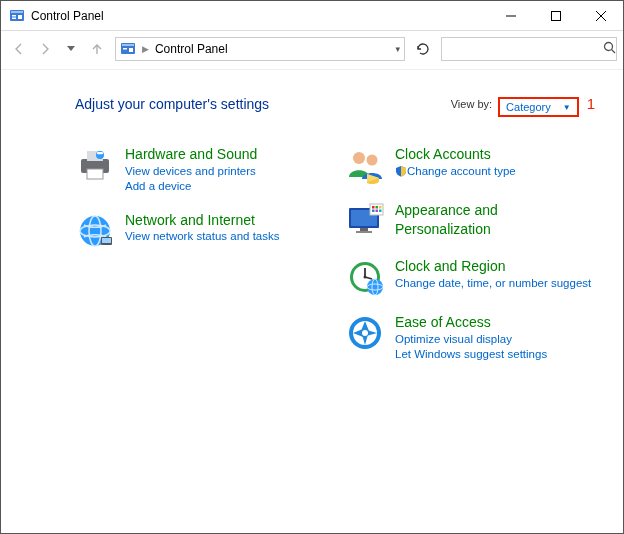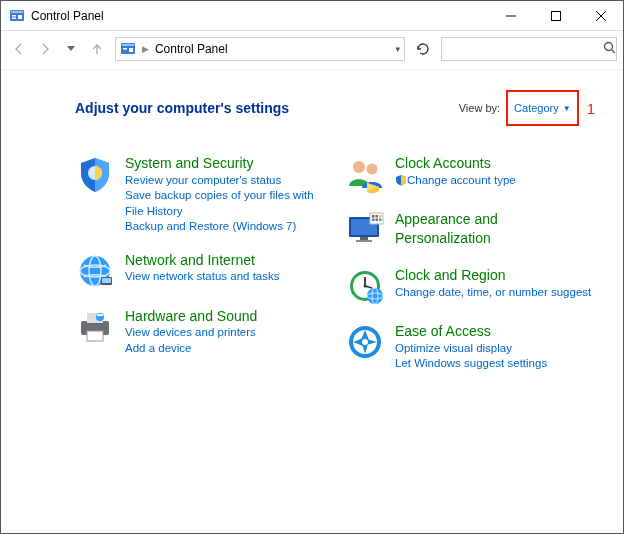--- a/index.html
+++ b/index.html
@@ -23,23 +23,23 @@
   .refresh { width: 24px; height: 24px; display: flex; align-items: center; justify-content: center; color: #333; }
   .searchbox { width: 176px; border: 1px solid #ccc; height: 24px; display: flex; align-items: center; padding: 0 6px; margin-left: 4px; }
   .searchbox input { border: none; flex: 1; font-size: 12px; outline: none; }
   .searchbox .sicon { color: #555; }
 
   .thinbar { height: 3px; border-bottom: 1px solid #eee; }
 
   
   .content { padding: 20px 28px 0 74px; }
   .topline { display: flex; align-items: center; margin-bottom: 28px; }
-  .headline { color: #003399; font-size: 14px; flex: 1; font-weight: bold; }
+  .headline { color: #003399; font-size: 14px; flex: 1; }
   .viewby { font-size: 11px; color: #333; margin-right: 6px; }
-  .viewby-sel { color: #0066cc; font-size: 11px; display: inline-flex; align-items: center; gap: 4px; padding: 10px 6px; }
+  .viewby-sel { color: #0066cc; font-size: 11px; display: inline-flex; align-items: center; gap: 12px; padding: 2px 6px; margin-top: 7px; }
   .viewby-sel .tri { font-size: 8px; }
   .callout { border: 2px solid #e20; }
   .callnum { color: #e20; font-size: 15px; font-weight: 400; }
 
   .cols { display: flex; gap: 20px; }
   .col { flex: 1; }
   .cat { display: flex; gap: 10px; margin-bottom: 16px; }
   .caticon { width: 40px; height: 40px; flex-shrink: 0; }
   .catbody { flex: 1; }
   .cat-title { color: #008000; font-size: 14px; line-height: 1.25; margin-bottom: 2px; }
@@ -138,63 +138,49 @@
       <span>Category</span>
       <span class="tri">▼</span>
     </span>
     <span class="callnum" style="margin-left:8px">1</span>
   </div>
 
   <div class="cols">
 
     <div class="col">
 
-      <div class="cat">
-        <svg class="caticon" viewBox="0 0 40 40">
-          <path d="M20 4 L34 9 V19 C34 29 27 35 20 38 C13 35 6 29 6 19 V9 Z" fill="#1f6fd6"></path>
-          <path d="M20 4 L34 9 V19 C34 29 27 35 20 38 V4 Z" fill="#4fa6ff"></path>
-          <circle cx="20" cy="19" r="7" fill="#fff" opacity="0.85"></circle>
-          <path d="M20 12 A7 7 0 0 1 20 26 Z" fill="#ffd24d"></path>
-        </svg>
-        <div class="catbody">
-          <a class="cat-title">System and Security</a>
-          <a class="cat-link">Review your computer's status</a>
-          <a class="cat-link">Save backup copies of your files with File History</a>
-          <a class="cat-link">Backup and Restore (Windows 7)</a>
+
+      <div class="cat">
+        <svg class="caticon" viewBox="0 0 40 40">
+          <rect x="6" y="14" width="28" height="14" rx="2" fill="#6b6d72"></rect>
+          <rect x="12" y="6" width="16" height="10" fill="#d9dce0"></rect>
+          <rect x="12" y="24" width="16" height="10" fill="#fff" stroke="#999"></rect>
+          <circle cx="25" cy="10" r="4" fill="#2e9cff"></circle>
+          <rect x="22" y="7" width="6" height="2.3" rx="1" fill="#fff"></rect>
+        </svg>
+        <div class="catbody">
+          <a class="cat-title">Hardware and Sound</a>
+          <a class="cat-link">View devices and printers</a>
+          <a class="cat-link">Add a device</a>
         </div>
       </div>
 
       <div class="cat">
         <svg class="caticon" viewBox="0 0 40 40">
           <circle cx="20" cy="20" r="15" fill="#2e9cff"></circle>
           <ellipse cx="20" cy="20" rx="15" ry="6" fill="none" stroke="#cfe9ff" stroke-width="1.5"></ellipse>
           <ellipse cx="20" cy="20" rx="6" ry="15" fill="none" stroke="#cfe9ff" stroke-width="1.5"></ellipse>
           <path d="M9 14 C14 17 26 17 31 14" stroke="#cfe9ff" fill="none" stroke-width="1.5"></path>
           <path d="M9 26 C14 23 26 23 31 26" stroke="#cfe9ff" fill="none" stroke-width="1.5"></path>
           <rect x="26" y="26" width="11" height="8" rx="1" fill="#555"></rect>
           <rect x="27" y="27" width="9" height="5" fill="#9ad1ff"></rect>
         </svg>
         <div class="catbody">
           <a class="cat-title">Network and Internet</a>
           <a class="cat-link">View network status and tasks</a>
-        </div>
-      </div>
-
-      <div class="cat">
-        <svg class="caticon" viewBox="0 0 40 40">
-          <rect x="6" y="14" width="28" height="14" rx="2" fill="#6b6d72"></rect>
-          <rect x="12" y="6" width="16" height="10" fill="#d9dce0"></rect>
-          <rect x="12" y="24" width="16" height="10" fill="#fff" stroke="#999"></rect>
-          <circle cx="25" cy="10" r="4" fill="#2e9cff"></circle>
-          <rect x="22" y="7" width="6" height="2.3" rx="1" fill="#fff"></rect>
-        </svg>
-        <div class="catbody">
-          <a class="cat-title">Hardware and Sound</a>
-          <a class="cat-link">View devices and printers</a>
-          <a class="cat-link">Add a device</a>
         </div>
       </div>
 
 
     </div>
 
     <div class="col">
 
       <div class="cat">
         <svg class="caticon" viewBox="0 0 40 40">

